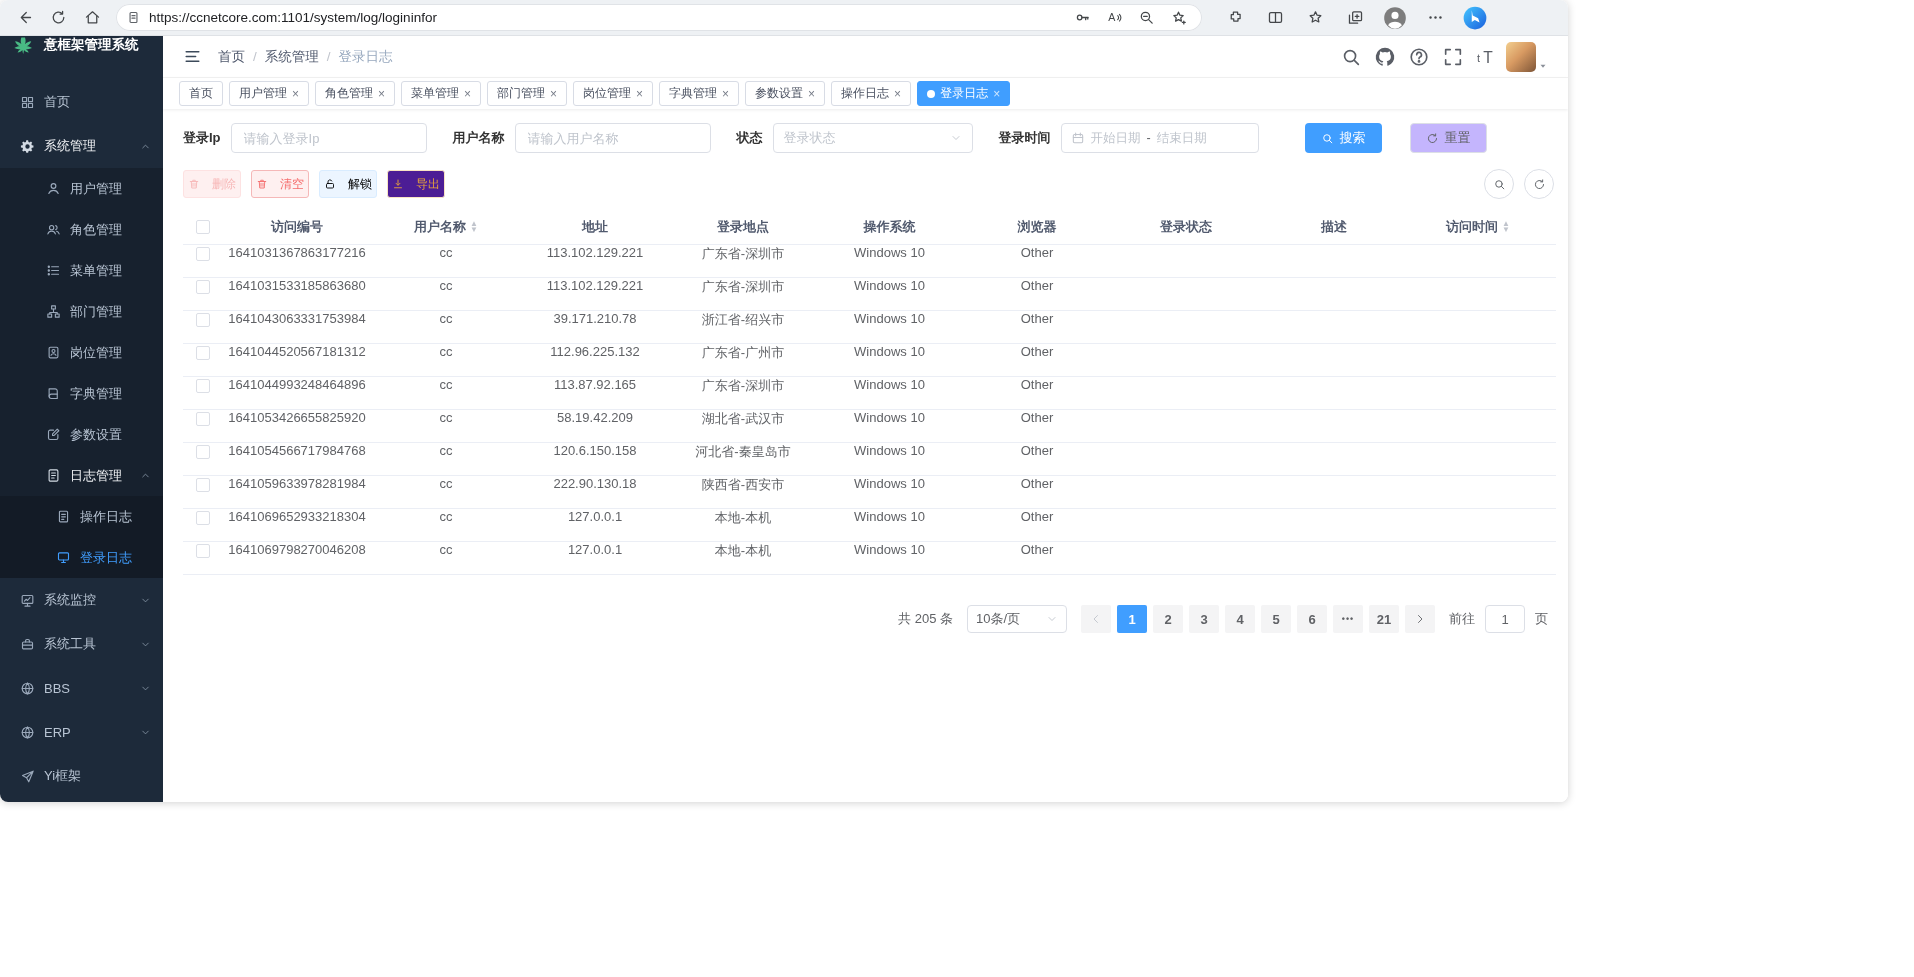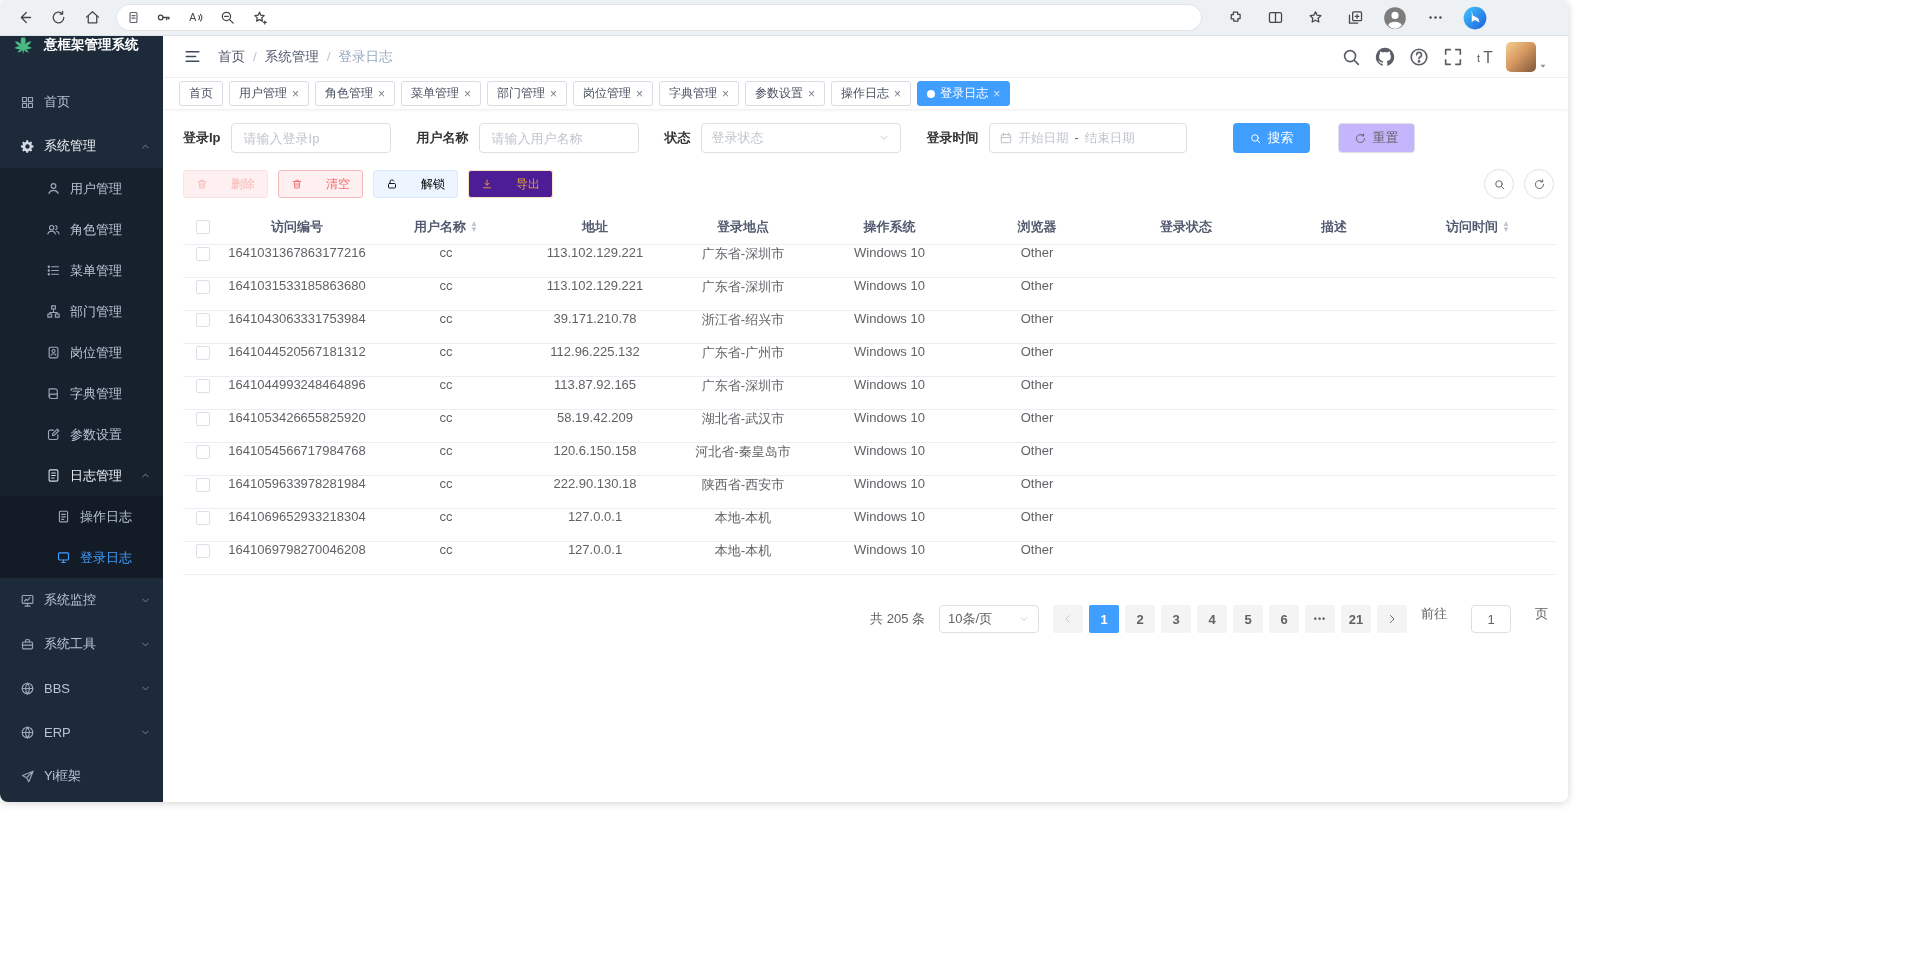--- a/index.html
+++ b/index.html
@@ -64,37 +64,37 @@
   .tab.active{background:#409eff;border-color:#409eff;color:#fff}
   .tab.active .dot{display:inline-block}
   .tab .tab-close{font-size:12px;line-height:1;opacity:.75}
 
   .content{flex:1;padding:12px 12px 0 20px;overflow:hidden}
 
   
   .filter-row{display:flex;align-items:center;margin-top:2px}
   .f-label{font-size:13px;font-weight:bold;color:#333;margin:0 10px 0 26px;white-space:nowrap}
   .f-label.first{margin-left:0}
-  .f-input{width:160px;height:30px;border:1px solid #dcdfe6;border-radius:4px;padding:0 12px;font-size:13px;color:#606266;background:#fff}
+  .f-input{width:196px;height:30px;border:1px solid #dcdfe6;border-radius:4px;padding:0 12px;font-size:13px;color:#606266;background:#fff}
   .f-input::placeholder{color:#bfc4cc}
   .f-select{width:200px;height:30px;border:1px solid #dcdfe6;border-radius:4px;background:#fff;
     display:flex;align-items:center;justify-content:space-between;padding:0 10px;font-size:13px;color:#bfc4cc;cursor:pointer}
   .f-select .chev{width:12px;height:12px;color:#c0c4cc}
   .f-date{width:198px;height:30px;border:1px solid #dcdfe6;border-radius:4px;background:#fff;
     display:flex;align-items:center;gap:6px;padding:0 9px;font-size:12.5px;color:#bfc4cc;cursor:pointer}
   .f-date .cal{width:14px;height:14px;color:#c0c4cc;flex:none}
   .f-date .sep{color:#606266}
   .btn{height:30px;border-radius:4px;padding:0 15px;font-size:13px;display:inline-flex;align-items:center;gap:6px;border:1px solid transparent}
   .btn [data-icon]{width:13px;height:13px}
   .btn.primary{background:#409eff;color:#fff;margin-left:46px}
   .btn.plain{background:#c4b5fd;border-color:#dcdfe6;color:#606266;margin-left:28px}
 
   
   .toolbar{display:flex;align-items:center;gap:10px;margin-top:16px}
-  .tbtn{height:28px;border-radius:3px;padding:0 12px;font-size:12px;display:inline-flex;align-items:center;gap:23px;border:1px solid}
+  .tbtn{height:28px;border-radius:3px;padding:0 4px;font-size:12px;display:inline-flex;align-items:center;gap:12px;border:1px solid}
   .tbtn [data-icon]{width:12px;height:12px}
   .tbtn.danger-disabled{background:#fef0f0;border-color:#fde2e2;color:#f7b7b7;cursor:not-allowed}
   .tbtn.danger{background:#fef0f0;border-color:#f5b8b8;color:#f56c6c}
   .tbtn.primary-disabled{background:#ecf5ff;border-color:#d9ecff;color:#000000;cursor:not-allowed}
   .tbtn.warning{background:#4c1d95;border-color:#f8e3c5;color:#e6a23c}
   .tool-right{margin-left:auto;display:flex;gap:10px;padding-right:2px}
   .circle-btn{width:30px;height:30px;border-radius:50%;border:1px solid #dcdfe6;background:#fff;
     display:flex;align-items:center;justify-content:center;color:#5f6368}
   .circle-btn [data-icon]{width:13px;height:13px}
 
@@ -114,21 +114,21 @@
   .pager{display:flex;align-items:center;justify-content:flex-end;gap:14px;margin-top:30px;padding-right:8px;font-size:13px;color:#606266}
   .pager-pages{display:flex;align-items:center;gap:6px}
   .psel{width:100px;height:28px;border:1px solid #dcdfe6;border-radius:4px;background:#fff;
     display:flex;align-items:center;justify-content:space-between;padding:0 8px;color:#606266;cursor:pointer}
   .psel .chev{width:12px;height:12px;color:#c0c4cc}
   .pbtn{min-width:30px;height:28px;border-radius:2px;background:#f4f4f5;color:#606266;
     display:inline-flex;align-items:center;justify-content:center;font-weight:bold;font-size:13px;padding:0 4px}
   .pbtn.active{background:#409eff;color:#fff}
   .pbtn [data-icon]{width:12px;height:12px}
   .pbtn.nav-prev{color:#c0c4cc}
-  .goto{display:flex;gap:24px}
+  .goto{display:flex;align-items:center;gap:10px}
   .goto-input{width:40px;height:28px;border:1px solid #dcdfe6;border-radius:4px;text-align:center;font-size:13px;color:#606266}
 </style>
 </head>
 <body>
 
 <div class="browser-window">
 
   <div class="chrome">
     <div id="chrome-left" style="display:flex;gap:2px">
         <button class="cbtn">
@@ -154,20 +154,21 @@
           </span>
         </button>
       </div>
     <div class="url-pill">
       <span class="pg-ic" data-icon="doc">
           <svg viewBox="0 0 24 24" fill="none" stroke="currentColor" stroke-width="1.8" stroke-linecap="round" stroke-linejoin="round">
             <rect x="6.5" y="4" width="11" height="16" rx="1.5"></rect>
             <path d="M9.5 9h5M9.5 13h5"></path>
           </svg>
         </span>
+      <span class="url-text">https://ccnetcore.com:1101/system/log/logininfor</span>
       <span id="url-right" class="url-right">
           <button class="cbtn">
             <span data-icon="key">
               <svg viewBox="0 0 24 24" fill="none" stroke="currentColor" stroke-width="1.8" stroke-linecap="round" stroke-linejoin="round">
                 <circle cx="8" cy="12" r="3.2"></circle>
                 <path d="M11.2 12H20M16.5 12v3M19.5 12v2.2"></path>
               </svg>
             </span>
           </button>
           <button class="cbtn">

